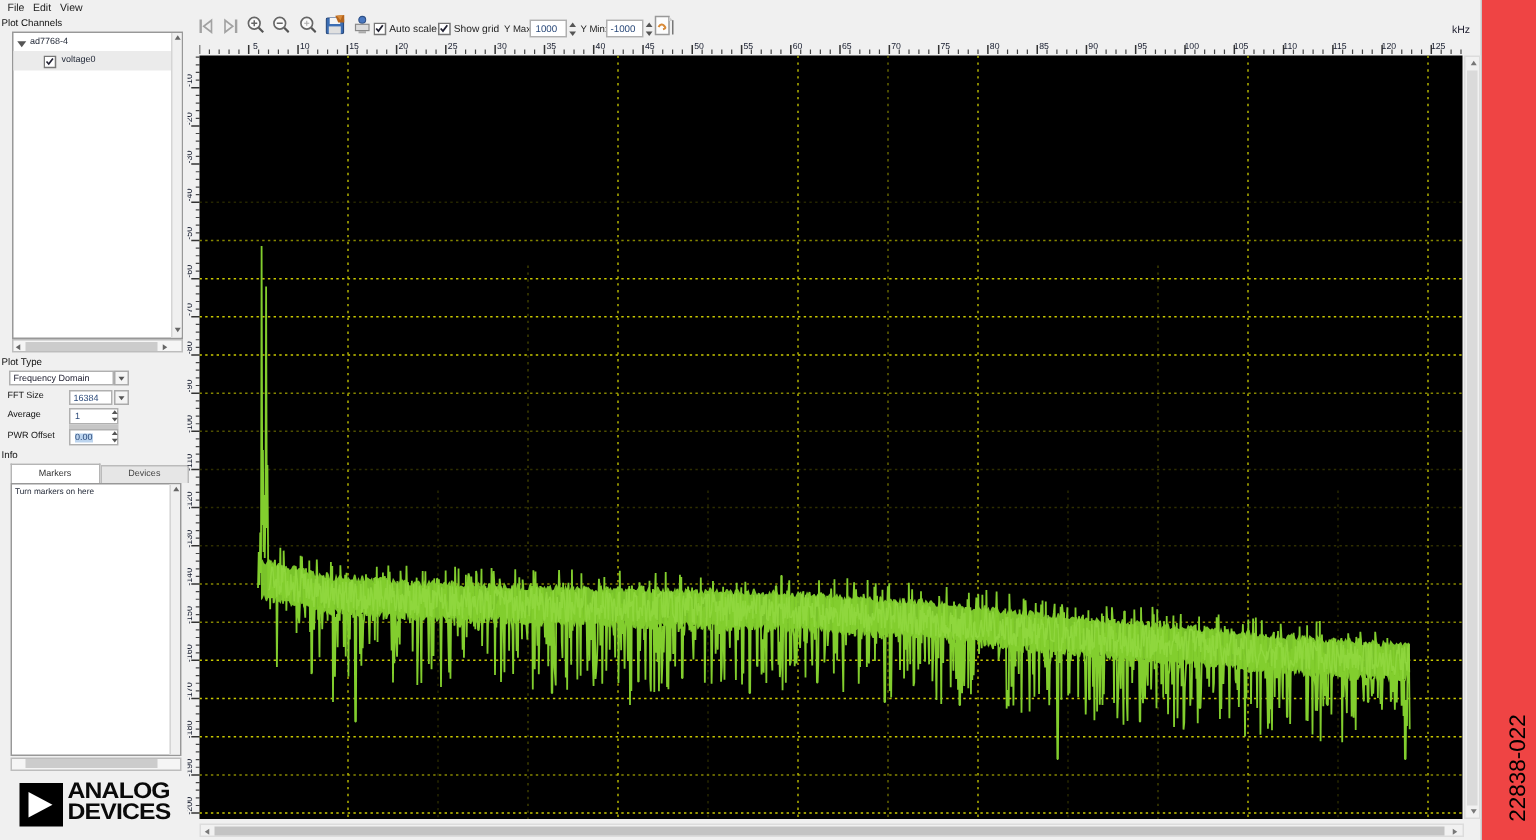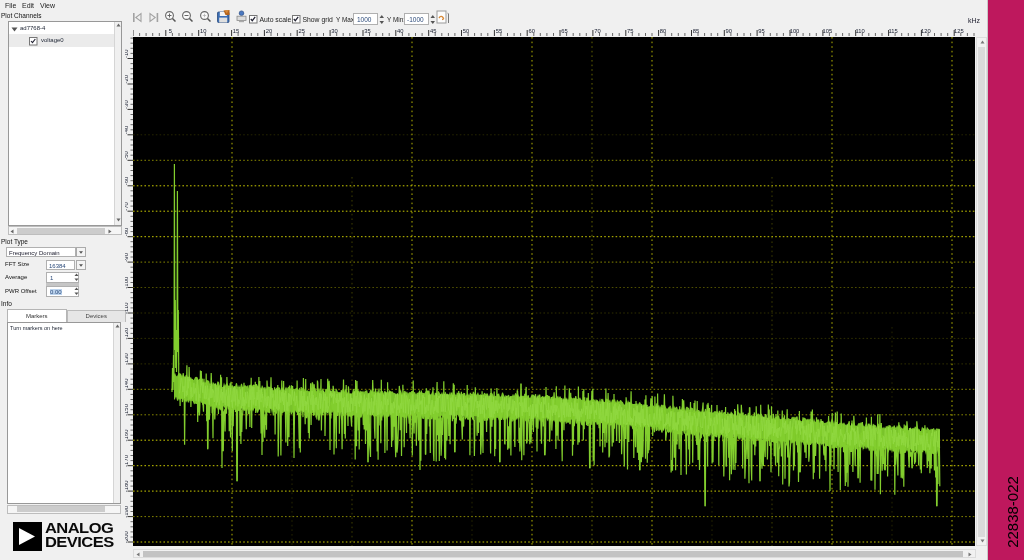--- a/index.html
+++ b/index.html
@@ -1,16 +1,16 @@
 <!DOCTYPE html>
 <html><head><meta charset="utf-8"><style>
 *{margin:0;padding:0;box-sizing:border-box}
 svg{display:block}
 html,body{width:1024px;height:560px;background:#fff;font-family:"Liberation Sans",sans-serif;overflow:hidden}
-#page{position:relative;width:1024px;height:560px;background:#be185d}
+#page{position:relative;width:1024px;height:560px;background:#ef4444}
 #win{position:absolute;left:0;top:0;width:988px;height:560px;background:#f0f0f0;border-right:1px solid #c9c9c9}
 .abs{position:absolute}
 .lbl{position:absolute;font-size:6.5px;color:#111}
 .tiny{position:absolute;font-size:6px;color:#222}
 .entry{position:absolute;background:#fff;border:1px solid #b0b0b0;font-size:6px;color:#223;line-height:1}
 .menu{position:absolute;top:2px;font-size:7px;color:#222}
 </style></head><body>
 <div id="page">
 <div id="win">
 

